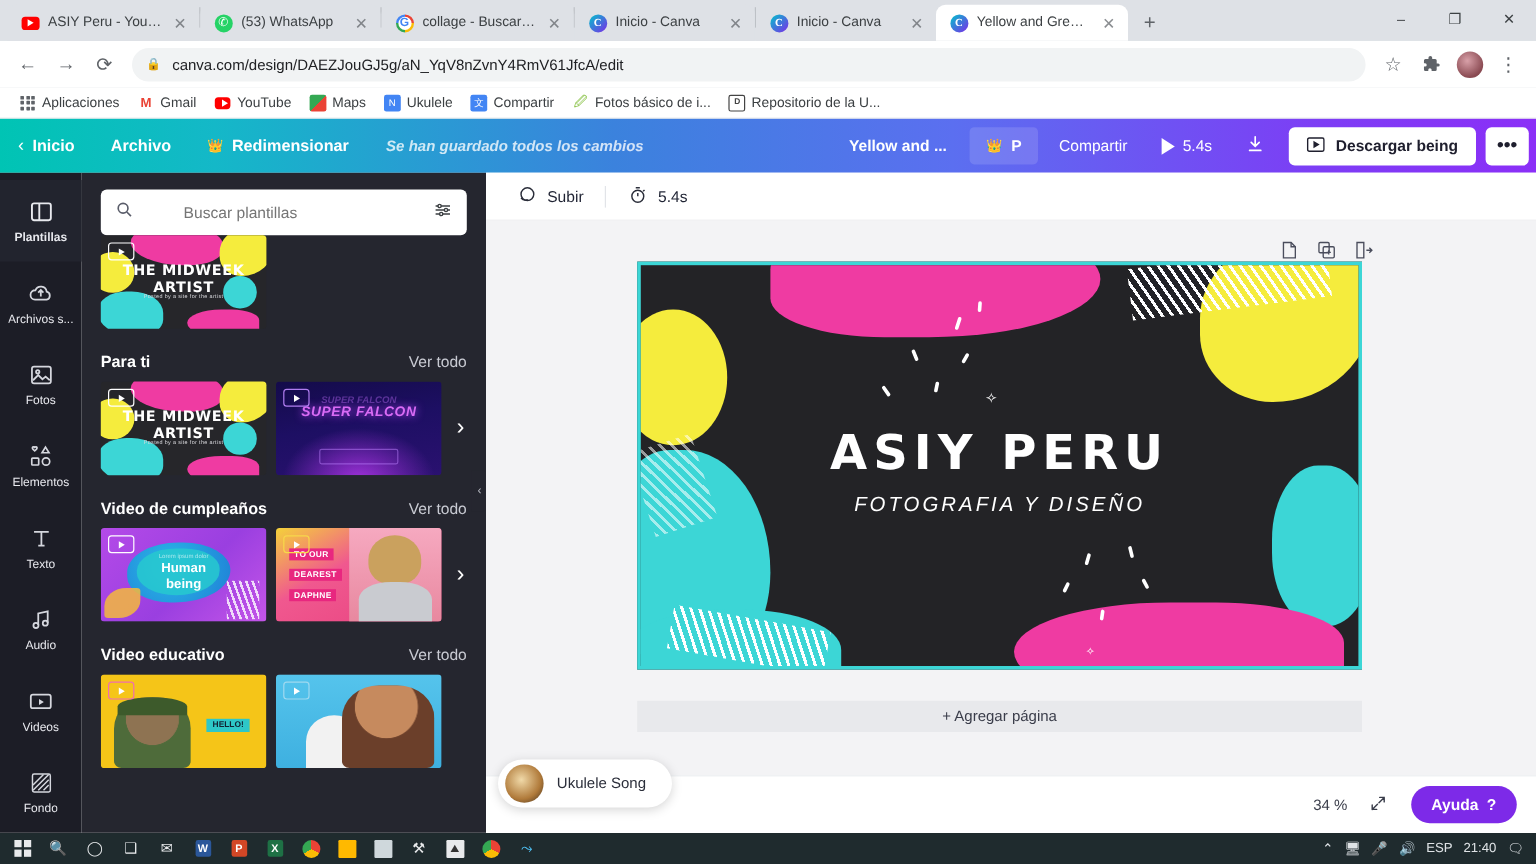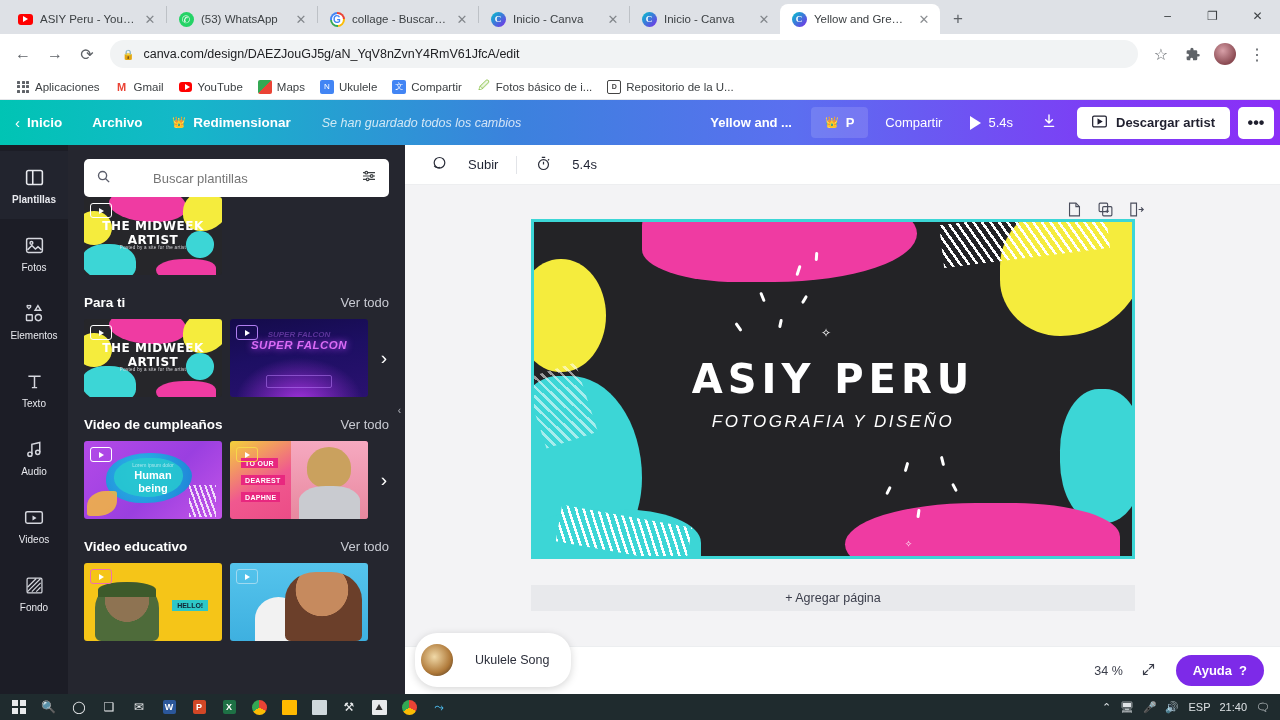--- a/index.html
+++ b/index.html
@@ -62,21 +62,21 @@
   .apps-grid { display:grid; grid-template-columns:repeat(3,3px); grid-template-rows:repeat(3,3px); gap:1.5px; }
   .apps-grid i { width:3px; height:3px; background:#5f6368; border-radius:.5px; display:block; }
 
   
   .canva { flex:1; display:flex; flex-direction:column; background:#fff; }
 
   .chead { height:45px; display:flex; align-items:center; padding:0 6px 0 0;
            background:linear-gradient(90deg,#00c4b4 0%,#14b8c8 14%,#3b82dd 40%,#5b6ff0 62%,#7d3df5 86%,#8b2ff7 100%); }
   .chead-left { display:flex; align-items:center; gap:0; }
   .ch-item { display:flex; align-items:center; gap:7px; padding:8px 15px; color:#fff; font-size:13.5px; font-weight:bold; }
-  .ch-saved { color:rgba(255,255,255,.78); font-size:12.5px; font-style:italic; font-weight:normal; padding:0 16px; }
+  .ch-saved { color:rgba(255,255,255,.78); font-size:12.5px; font-style:italic; font-weight:bold; padding:0 16px; }
   .chead-right { margin-left:auto; display:flex; align-items:center; gap:0; }
   .ch-title { color:#fff; font-size:13px; font-weight:bold; padding:8px 16px; }
   .ch-btn { display:flex; align-items:center; gap:7px; padding:8px 14px; color:#fff; font-size:13px; font-weight:bold;
             background:rgba(255,255,255,.13); border-radius:4px; margin:0 3px; }
   .ch-plain { display:flex; align-items:center; gap:7px; padding:8px 14px; color:#fff; font-size:13px; font-weight:normal; }
   .ch-download { display:flex; align-items:center; gap:9px; padding:8px 15px; background:#fff; color:#1f1f2e;
                  font-size:13px; font-weight:bold; border-radius:5px; margin-left:6px; }
   .ch-more { width:36px; height:32px; background:#fff; border-radius:5px; display:flex; align-items:center;
              justify-content:center; color:#1f1f2e; font-size:16px; font-weight:bold; margin-left:8px; }
   .play-tri { width:0; height:0; border-left:11px solid #fff; border-top:7px solid transparent; border-bottom:7px solid transparent; }
@@ -161,21 +161,21 @@
   .art-edu1 .hello { position:absolute; right:10%; top:48%; background:#2ec7c7; color:#123; font-size:7px;
                      font-weight:bold; padding:2px 5px; }
   .art-edu2 { position:absolute; inset:0; background:linear-gradient(180deg,#55c4ec 0%,#3eb0e0 100%); }
   .art-edu2 .girl { position:absolute; right:4%; bottom:0; width:56%; height:88%;
                     background:radial-gradient(circle at 48% 26%, #c68a5e 0 40%, transparent 41%), #6b3f2a; border-radius:40% 40% 8% 8%; }
   .art-edu2 .wht { position:absolute; left:18%; bottom:0; width:34%; height:56%; background:#f2f2f2; border-radius:50% 50% 0 0; }
 
   
   .work { flex:1; display:flex; flex-direction:column; background:#fff; min-width:0; position:relative; }
   .wtop { height:40px; display:flex; align-items:center; gap:0; padding:0 14px; border-bottom:1px solid #edeef0; background:#fff; }
-  .wt-btn { display:flex; align-items:center; gap:20px; padding:6px 12px; font-size:13px; color:#1f2333; }
+  .wt-btn { display:flex; align-items:center; gap:8px; padding:6px 12px; font-size:13px; color:#1f2333; }
   .wt-div { width:1px; height:18px; background:#e2e4e8; margin:0 6px; }
 
   .canvas-area { flex:1; background:#f3f3f5; position:relative; overflow:hidden; }
   .page-tools { position:absolute; right:135px; top:16px; display:flex; gap:14px; color:#4a4d5c; }
   .design { position:absolute; left:126px; top:34px; width:604px; height:340px;
             border:3px solid #3cd6d6; background:#232326; overflow:hidden; }
   .addpage { position:absolute; left:126px; top:400px; width:604px; height:26px; background:#e8e9ec;
              display:flex; align-items:center; justify-content:center; font-size:12.5px; color:#3a3d4a; }
 
   
@@ -195,22 +195,22 @@
   .d-title { position:absolute; left:0; right:0; top:40%; text-align:center; color:#fff; font-size:40px;
              font-weight:bold; letter-spacing:5px; font-family:"DejaVu Sans",sans-serif; }
   .d-sub { position:absolute; left:0; right:0; top:57%; text-align:center; color:#fff; font-size:17px;
            font-style:italic; letter-spacing:2.5px; }
   .spark { position:absolute; width:3px; background:#fff; border-radius:2px; }
   .dia { position:absolute; color:#fff; font-size:12px; }
 
   
   .wbottom { height:48px; background:#fff; display:flex; align-items:center; padding:0 16px; position:relative;
              border-top:1px solid #eceef0; }
-  .audio-chip { position:absolute; left:10px; top:-14px; height:54px; background:#fff; border-radius:22px;
-                display:flex; align-items:center; gap:22px; padding:0 22px 0 6px; box-shadow:0 2px 9px rgba(0,0,0,.17); }
+  .audio-chip { position:absolute; left:10px; top:-14px; height:40px; background:#fff; border-radius:22px;
+                display:flex; align-items:center; gap:11px; padding:0 22px 0 6px; box-shadow:0 2px 9px rgba(0,0,0,.17); }
   .audio-thumb { width:32px; height:32px; border-radius:50%;
                  background:radial-gradient(circle at 42% 40%, #f0d9a8, #b07a3a 60%, #3a2a1a); }
   .audio-name { font-size:12.5px; color:#2b2e3a; }
   .zoom-lvl { margin-left:auto; font-size:12.5px; color:#3a3d4a; }
   .expand-ico { margin-left:18px; color:#3a3d4a; font-size:14px; }
   .help { margin-left:20px; background:#7d2ae8; color:#fff; font-size:13px; font-weight:bold; border-radius:18px;
           padding:8px 17px; display:flex; align-items:center; gap:7px; }
 
   
   .taskbar { height:26px; background:#1f2b2e; display:flex; align-items:center; padding:0 4px; }
@@ -394,37 +394,46 @@
             </svg>
           </span>
         </div>
         <div class="ch-download">
           <span>
             <svg width="15" height="13" viewBox="0 0 22 18" fill="none" stroke="#1f1f2e" stroke-width="1.8">
               <rect x="1" y="1" width="20" height="16" rx="2"></rect>
                 <path d="M9 6l5 3-5 3z" fill="#1f1f2e"></path>
             </svg>
           </span>
-          <span>Descargar artist</span>
+          <span>Descargar being</span>
         </div>
         <div class="ch-more">•••</div>
       </div>
     </div>
 
     <div class="cbody">
 
       <div class="rail">
         <div class="rail-item sel">
           <span class="rail-ico">
             <svg width="21" height="21" viewBox="0 0 24 24" fill="none" stroke="#e8e9ee" stroke-width="1.8">
               <rect x="3" y="4" width="18" height="16" rx="2"></rect>
                 <path d="M10 4v16"></path>
             </svg>
             </span>
           <span class="rail-lbl">Plantillas</span>
+        </div>
+        <div class="rail-item">
+          <span class="rail-ico">
+            <svg width="22" height="21" viewBox="0 0 24 24" fill="none" stroke="#d5d7de" stroke-width="1.7">
+              <path d="M6.5 18a4.5 4.5 0 0 1 .4-9 5.6 5.6 0 0 1 10.7 1.4A3.9 3.9 0 0 1 17.5 18z"></path>
+              <path d="M12 15V9M9.5 11.3L12 8.8l2.5 2.5"></path>
+            </svg>
+            </span>
+          <span class="rail-lbl">Archivos s...</span>
         </div>
         <div class="rail-item">
           <span class="rail-ico">
             <svg width="21" height="21" viewBox="0 0 24 24" fill="none" stroke="#d5d7de" stroke-width="1.7">
               <rect x="3" y="4" width="18" height="16" rx="2"></rect>
                 <circle cx="8.5" cy="9" r="1.6"></circle>
               <path d="M4 17l5-5 4 4 3-2.5 4 3.5"></path>
             </svg>
             </span>
           <span class="rail-lbl">Fotos</span>

